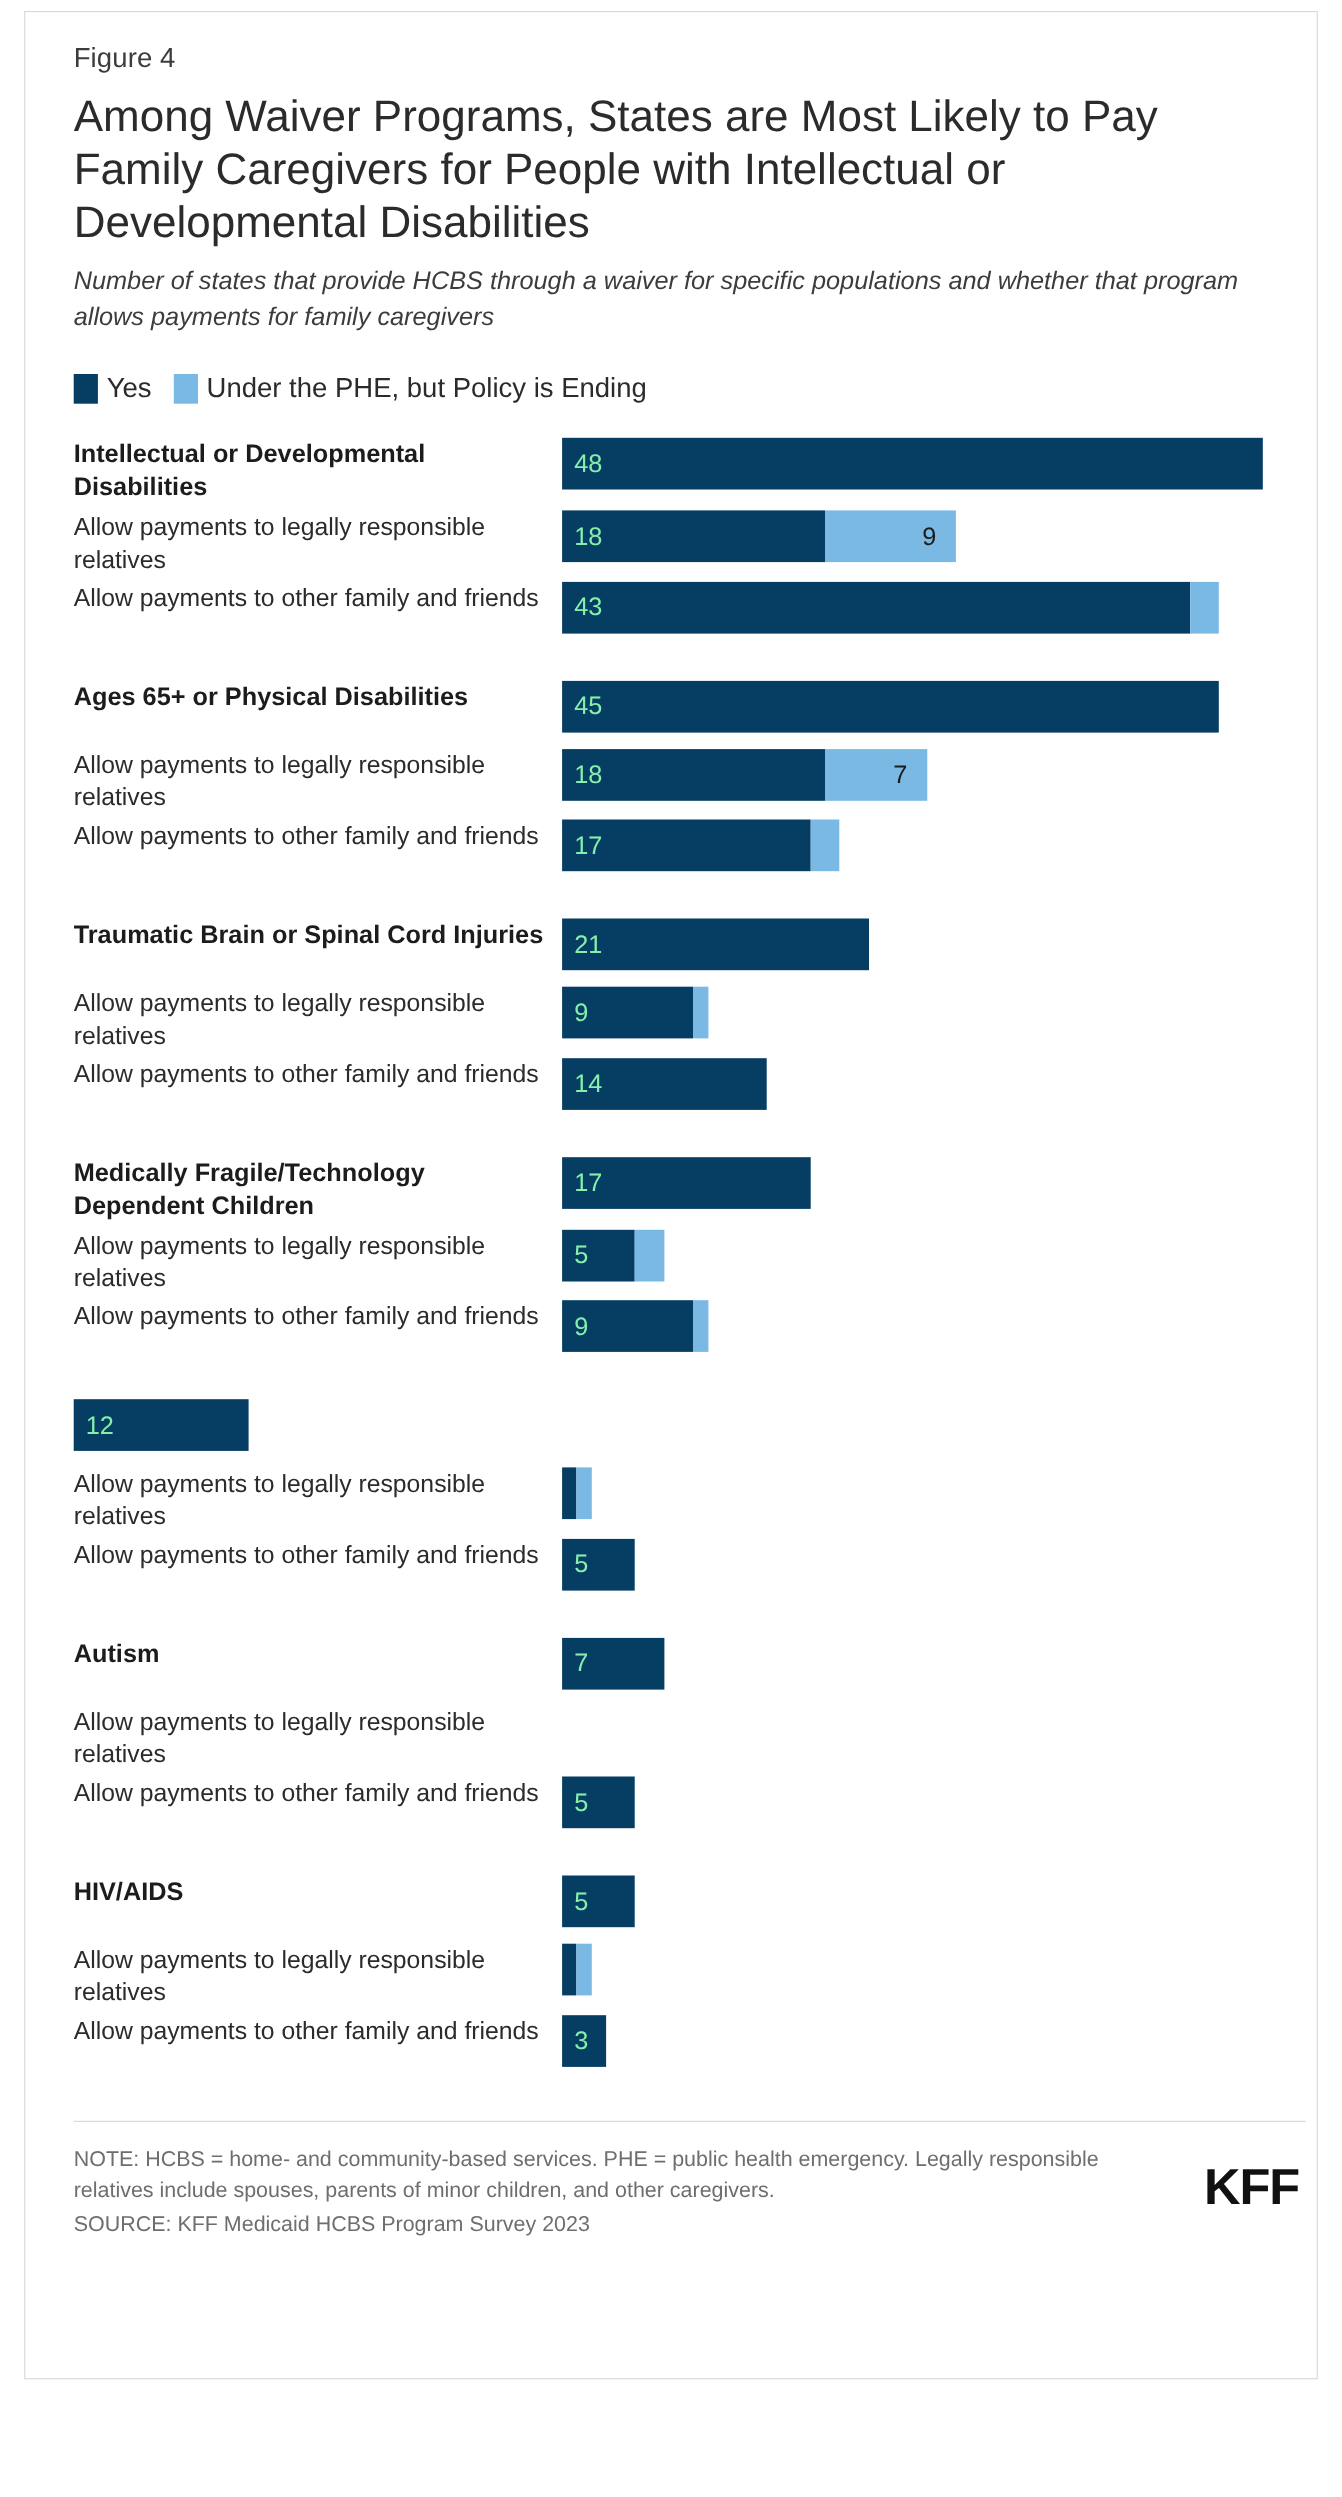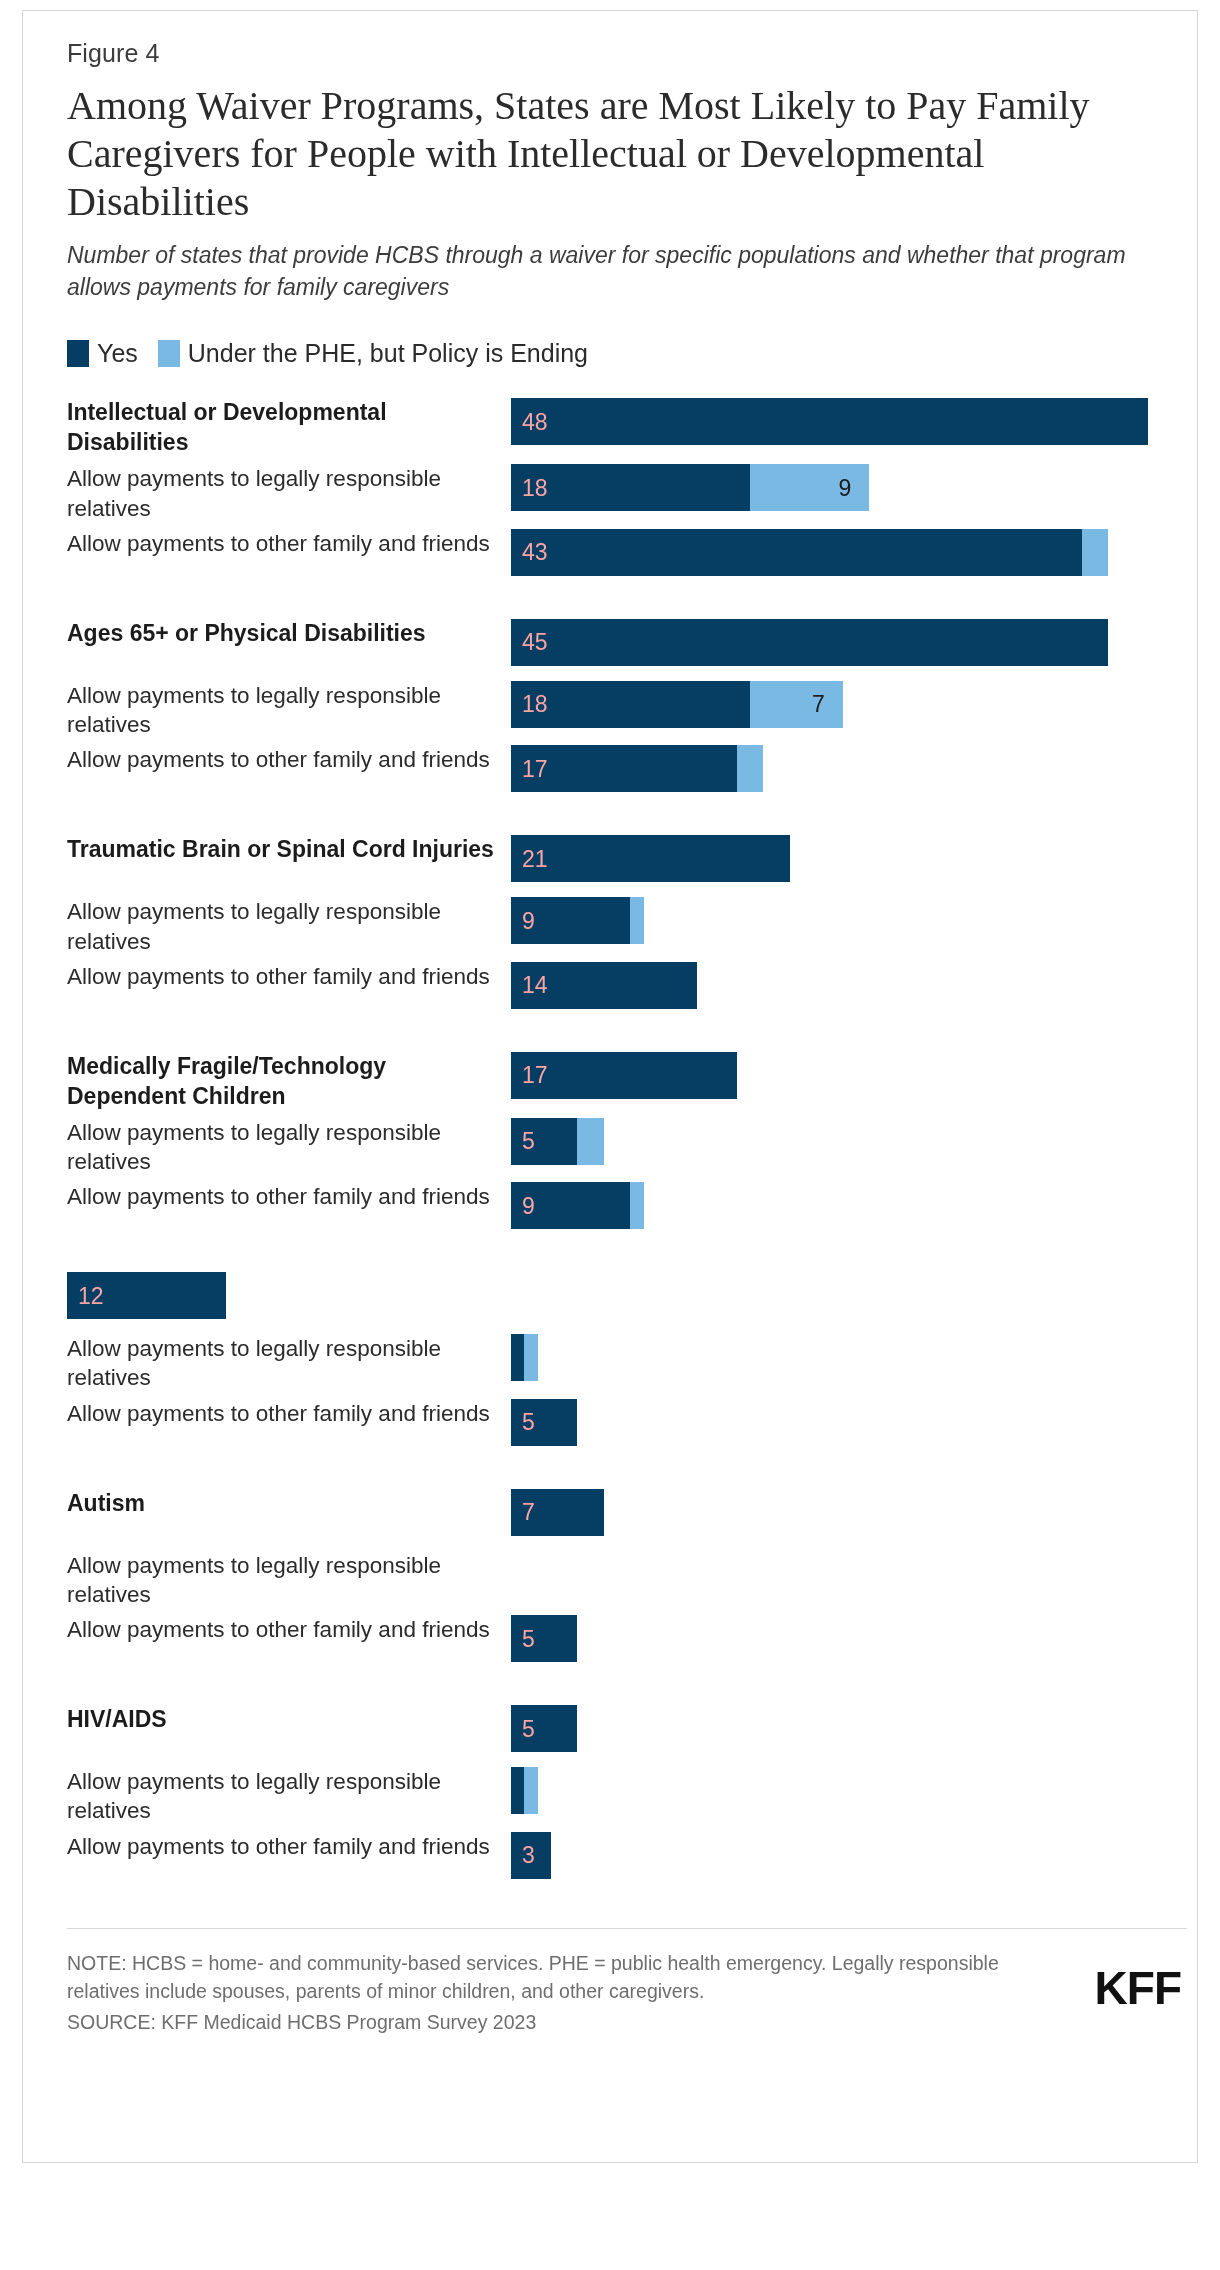--- a/index.html
+++ b/index.html
@@ -37,21 +37,20 @@
     letter-spacing:0.1px;
     margin:0 0 14px 0;
   }
   .fig-title{
     font-size:40px;
     line-height:1.20;
     color:#2b2b2b;
     font-weight:400;
     margin:0 0 14px 0;
     max-width:1090px;
-    font-family:Liberation Serif, serif;
   }
   .fig-subtitle{
     font-size:23px;
     line-height:1.38;
     color:#3c3c3c;
     font-style:italic;
     margin:0 0 36px 0;
     max-width:1085px;
   }
 
@@ -121,21 +120,21 @@
   .seg-yes{ background:#053d63; }
   .seg-phe{ background:#7ab9e4; }
   .seg-label{
     position:absolute;
     top:50%;
     transform:translateY(-50%);
     font-size:23px;
     line-height:1;
     white-space:nowrap;
   }
-  .seg-yes .seg-label{ left:11px; color:#fca5a5; }
+  .seg-yes .seg-label{ left:11px; color:#86efac; }
   .seg-phe .seg-label{ right:18px; color:#1c1c1c; }
 
   
   .footer{
     margin-top:40px;
     border-top:1px solid #d8d8d8;
     padding-top:20px;
     display:flex;
     align-items:flex-start;
     justify-content:space-between;

